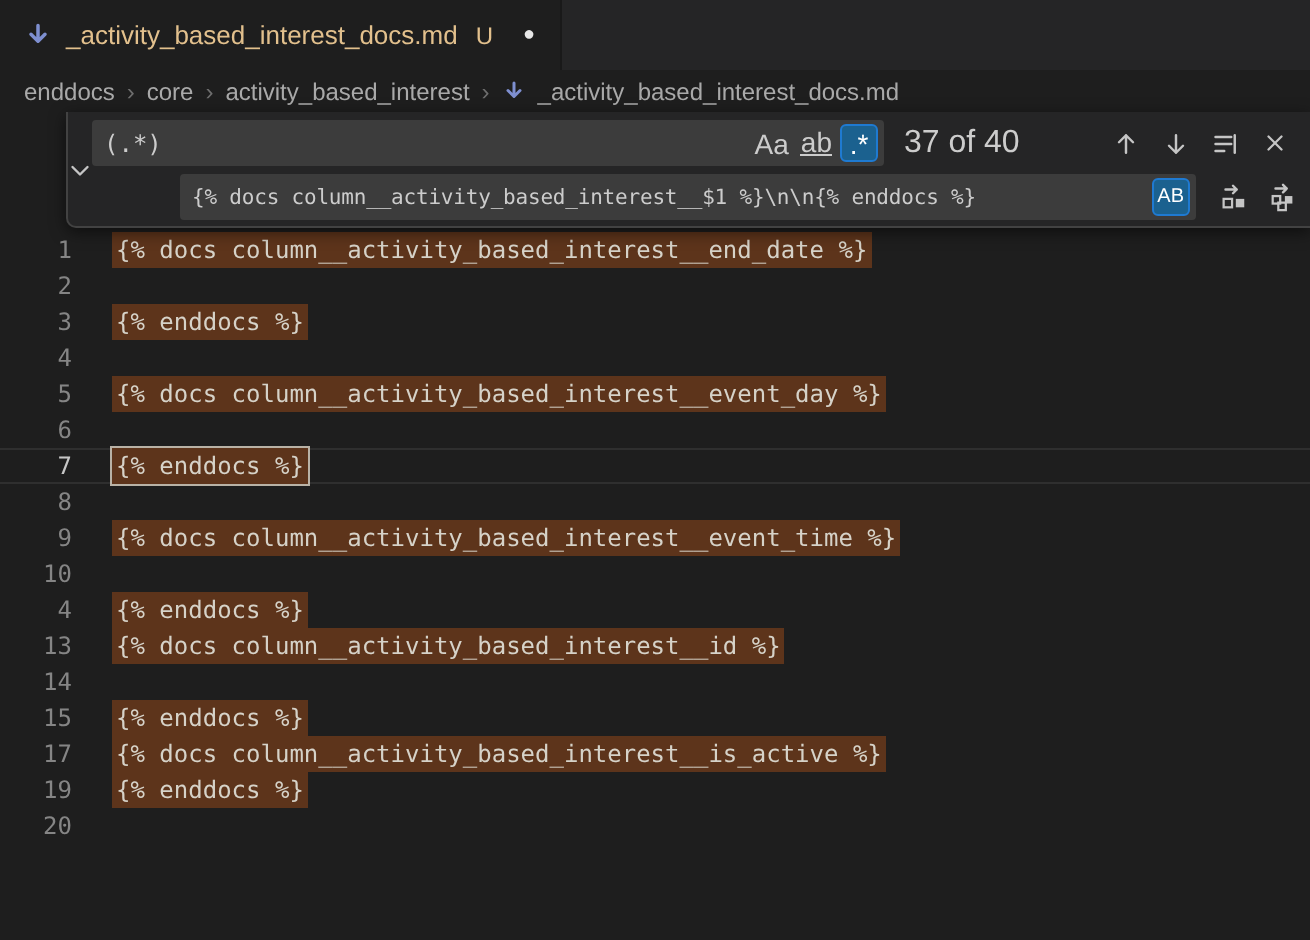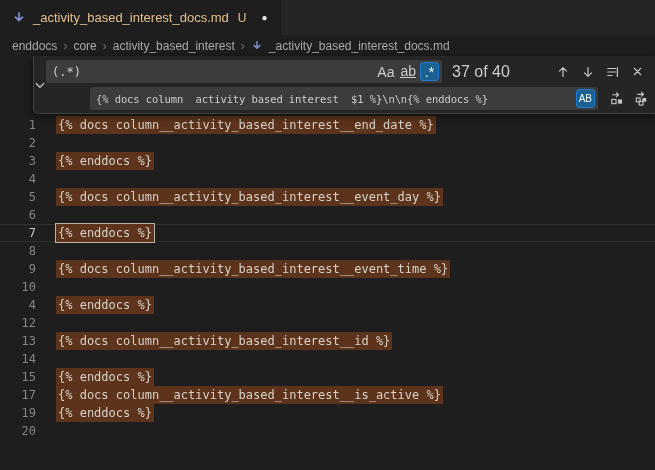--- a/index.html
+++ b/index.html
@@ -133,24 +133,20 @@
       </div>
       <div class="code-line">
         <span class="ln">10</span>
         <span class="code"></span>
       </div>
       <div class="code-line">
         <span class="ln">4</span>
         <span class="code"><span class="match">{% enddocs %}</span></span>
       </div>
       <div class="code-line">
-        <span class="ln">12</span>
-        <span class="code"></span>
-      </div>
-      <div class="code-line">
         <span class="ln">13</span>
         <span class="code"><span class="match">{% docs column__activity_based_interest__id %}</span></span>
       </div>
       <div class="code-line">
         <span class="ln">14</span>
         <span class="code"></span>
       </div>
       <div class="code-line">
         <span class="ln">15</span>
         <span class="code"><span class="match">{% enddocs %}</span></span>

